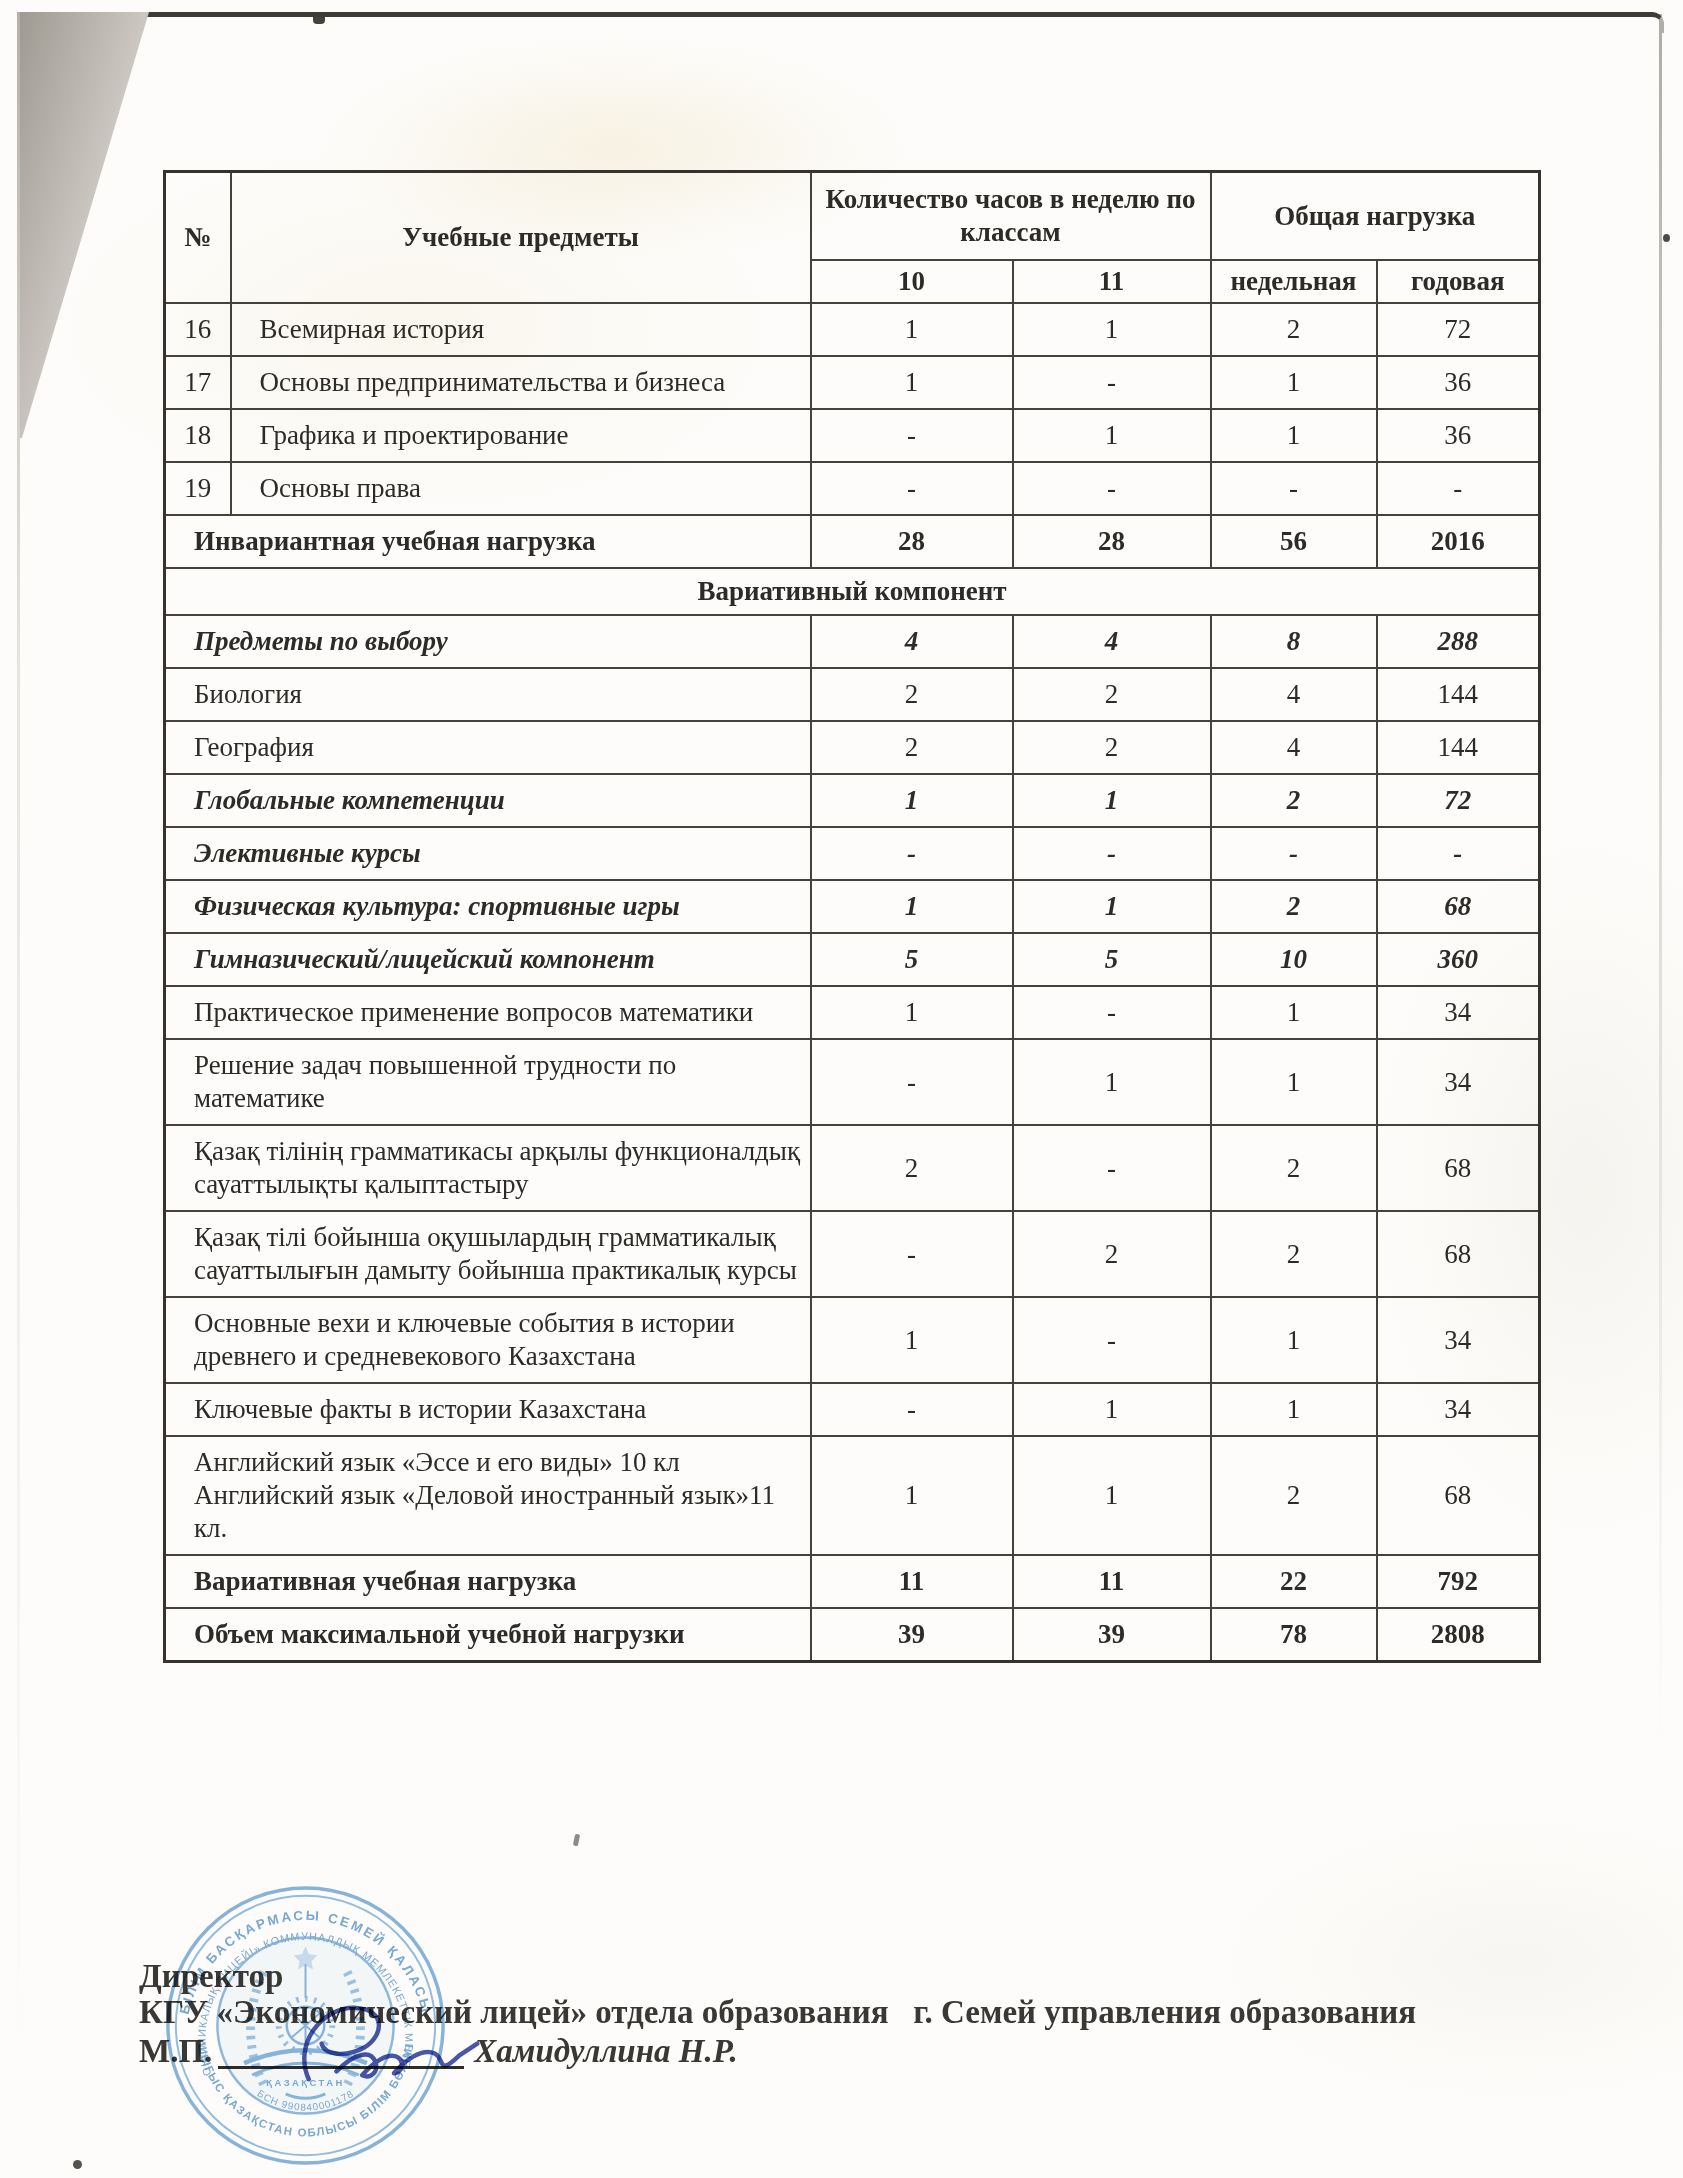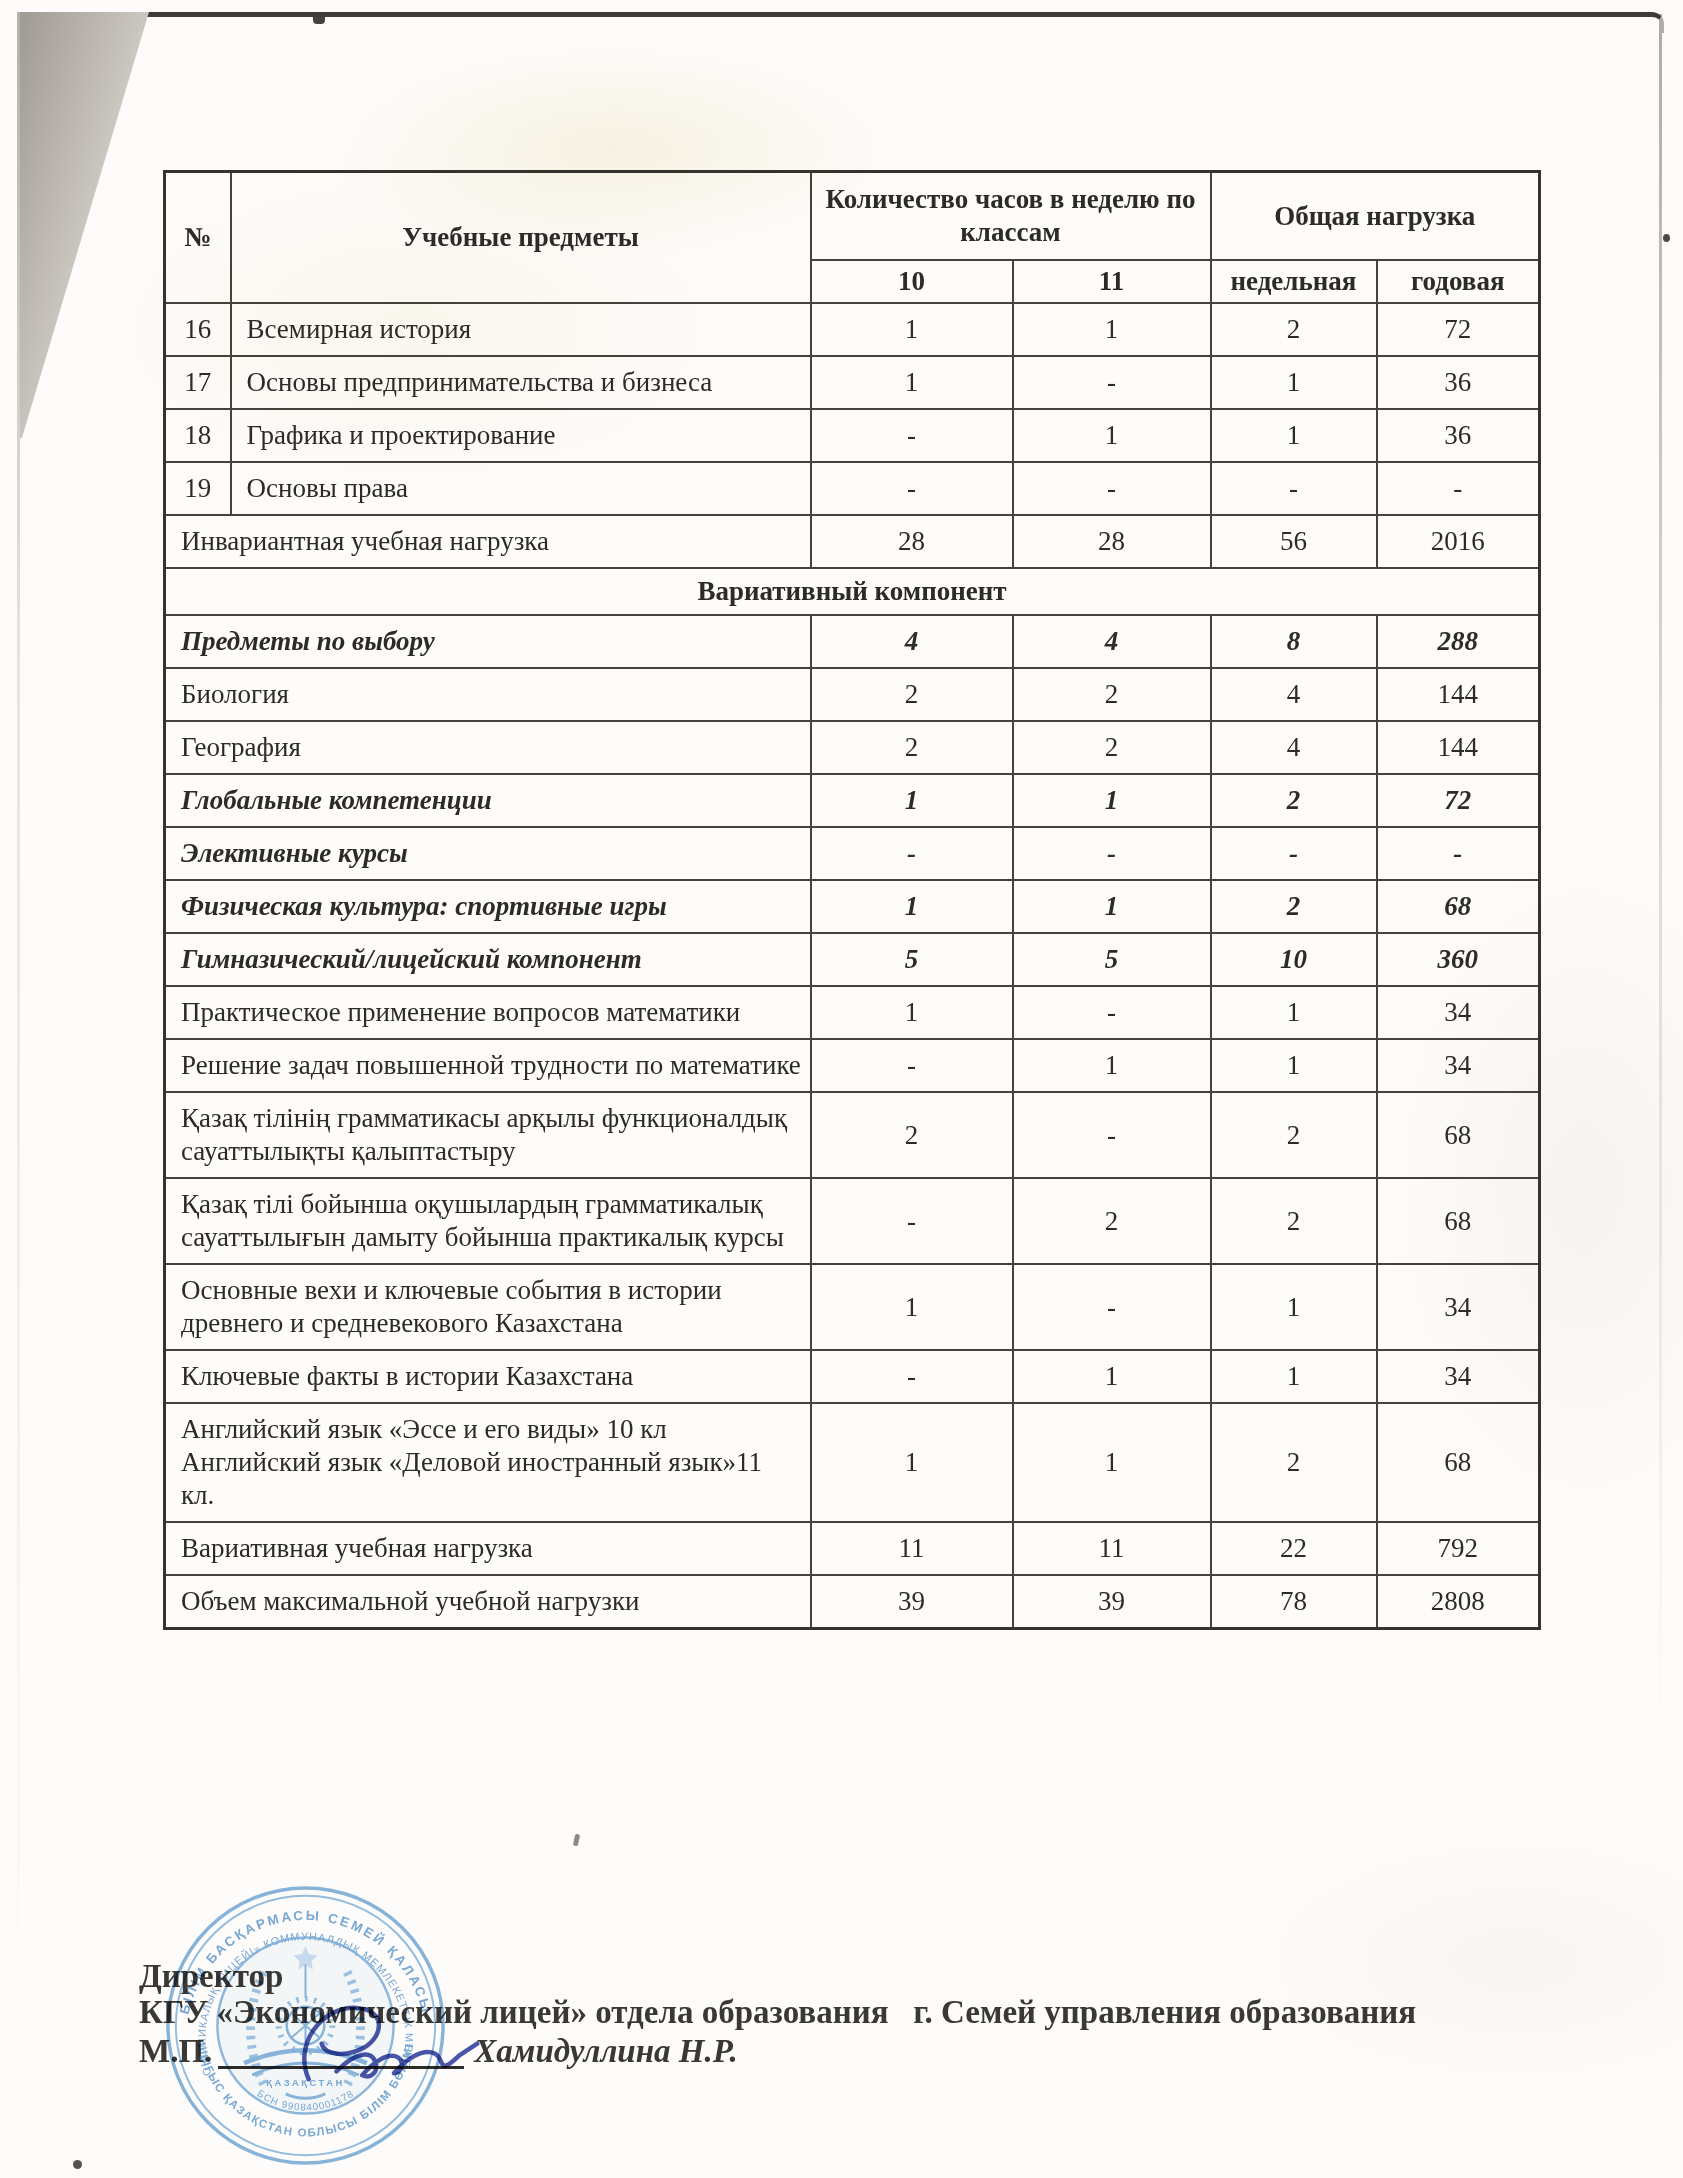--- a/index.html
+++ b/index.html
@@ -30,22 +30,22 @@
 
   
   table.curriculum{position:absolute;left:163px;top:170px;width:1376px;border-collapse:collapse;
       table-layout:fixed;border:3px solid #36332e;}
   .curriculum th,.curriculum td{border:2px solid #45413b;font-size:27px;line-height:33px;
       padding:9px 8px;vertical-align:middle;}
   .curriculum thead th{font-weight:700;text-align:center;}
   .curriculum thead tr.h1 th{padding:10px 6px;}
   .curriculum thead tr.h2 th{padding:4px 6px;}
   td.num{text-align:center;}
-  td.subj{text-align:left;padding-left:15px;}
-  tr.r-bold td{font-weight:400;border-radius:19px;}
+  td.subj{text-align:left;padding-left:28px;}
+  tr.r-bold td{font-weight:700;border-radius:19px;}
   tr.r-bi td{font-weight:700;font-style:italic;}
   tr.r-sec td{font-weight:700;text-align:center;padding:6px;}
 
   
   .sig-block{position:absolute;left:139px;top:1958px;width:1307px;font-weight:700;
       font-size:33px;line-height:36px;color:#3a3834;}
   .sig-block .indent{padding-left:8px;}
   .org-line{white-space:pre-wrap;}
   .mp-line{margin-top:3px;display:flex;align-items:flex-end;}
   .sig-underline{display:inline-block;width:246px;border-bottom:3px solid #2e2c28;height:30px;margin-left:6px;}

